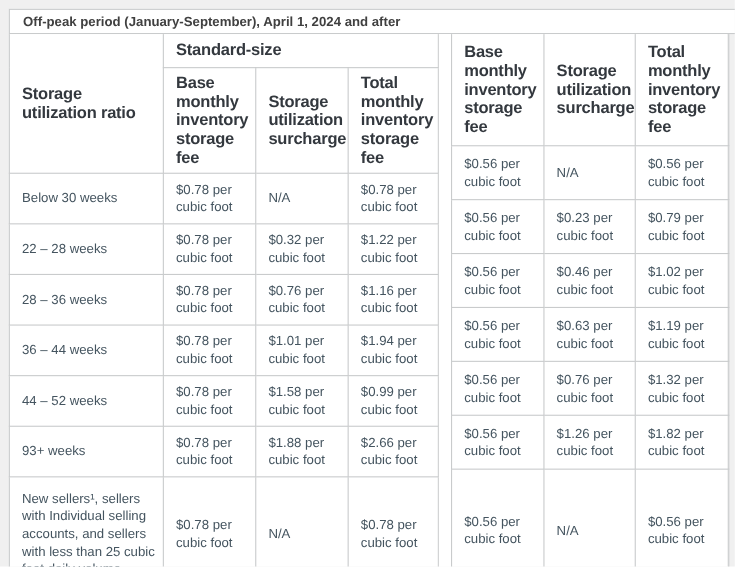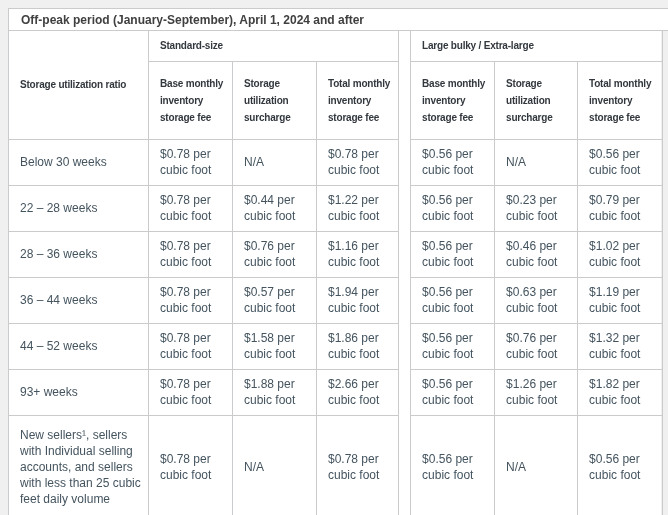--- a/index.html
+++ b/index.html
@@ -26,21 +26,21 @@
   table.t-right { width: 252px; }
   .t th, .t td {
     border: 1px solid #c9cbcc;
     text-align: left;
     vertical-align: middle;
     overflow: hidden;
   }
   .t tr:first-child th { border-top: none; }
   .t th {
     color: #33383e; font-weight: bold;
-    font-size: 10px; line-height: 17px; letter-spacing: -0.2px;
+    font-size: 15px; line-height: 17px; letter-spacing: -0.2px;
     padding: 5px 3px 5px 11px;
   }
   .t td {
     color: #44545f; font-weight: normal;
     font-size: 12px; line-height: 16px;
     padding: 5px 5px 5px 11px;
   }
   tr.group-row  { height: 30px; }
   tr.sub-row    { height: 78px; padding-left: 14px; }
   tr.data-row   { height: 46px; }
@@ -73,40 +73,40 @@
     </tr>
     <tr class="data-row">
       <td>Below 30 weeks</td>
       <td>$0.78 per cubic foot</td>
       <td>N/A</td>
       <td>$0.78 per cubic foot</td>
     </tr>
     <tr class="data-row">
       <td>22 – 28 weeks</td>
       <td>$0.78 per cubic foot</td>
-      <td>$0.44 per cubic foot</td>
+      <td>$0.32 per cubic foot</td>
       <td>$1.22 per cubic foot</td>
     </tr>
     <tr class="data-row">
       <td>28 – 36 weeks</td>
       <td>$0.78 per cubic foot</td>
       <td>$0.76 per cubic foot</td>
       <td>$1.16 per cubic foot</td>
     </tr>
     <tr class="data-row">
       <td>36 – 44 weeks</td>
       <td>$0.78 per cubic foot</td>
-      <td>$0.57 per cubic foot</td>
+      <td>$1.01 per cubic foot</td>
       <td>$1.94 per cubic foot</td>
     </tr>
     <tr class="data-row">
       <td>44 – 52 weeks</td>
       <td>$0.78 per cubic foot</td>
       <td>$1.58 per cubic foot</td>
-      <td>$1.86 per cubic foot</td>
+      <td>$0.99 per cubic foot</td>
     </tr>
     <tr class="data-row">
       <td>93+ weeks</td>
       <td>$0.78 per cubic foot</td>
       <td>$1.88 per cubic foot</td>
       <td>$2.66 per cubic foot</td>
     </tr>
     <tr class="last-row">
       <td class="cut">New sellers¹, sellers with Individual selling accounts, and sellers with less than 25 cubic feet daily volume</td>
       <td class="cut">$0.78 per cubic foot</td>
@@ -118,23 +118,20 @@
 
   <div class="gap-col"></div>
 
   <table class="t t-right">
     <colgroup>
       <col style="width:84px">
         <col style="width:83px">
         <col style="width:85px">
     </colgroup>
     <tbody>
-        <tr class="group-row">
-      <th colspan="3">Large bulky / Extra-large</th>
-    </tr>
     <tr class="sub-row">
       <th>Base monthly inventory storage fee</th>
       <th>Storage utilization surcharge</th>
       <th>Total monthly inventory storage fee</th>
     </tr>
     <tr class="data-row">
       <td>$0.56 per cubic foot</td>
       <td>N/A</td>
       <td>$0.56 per cubic foot</td>
     </tr>

